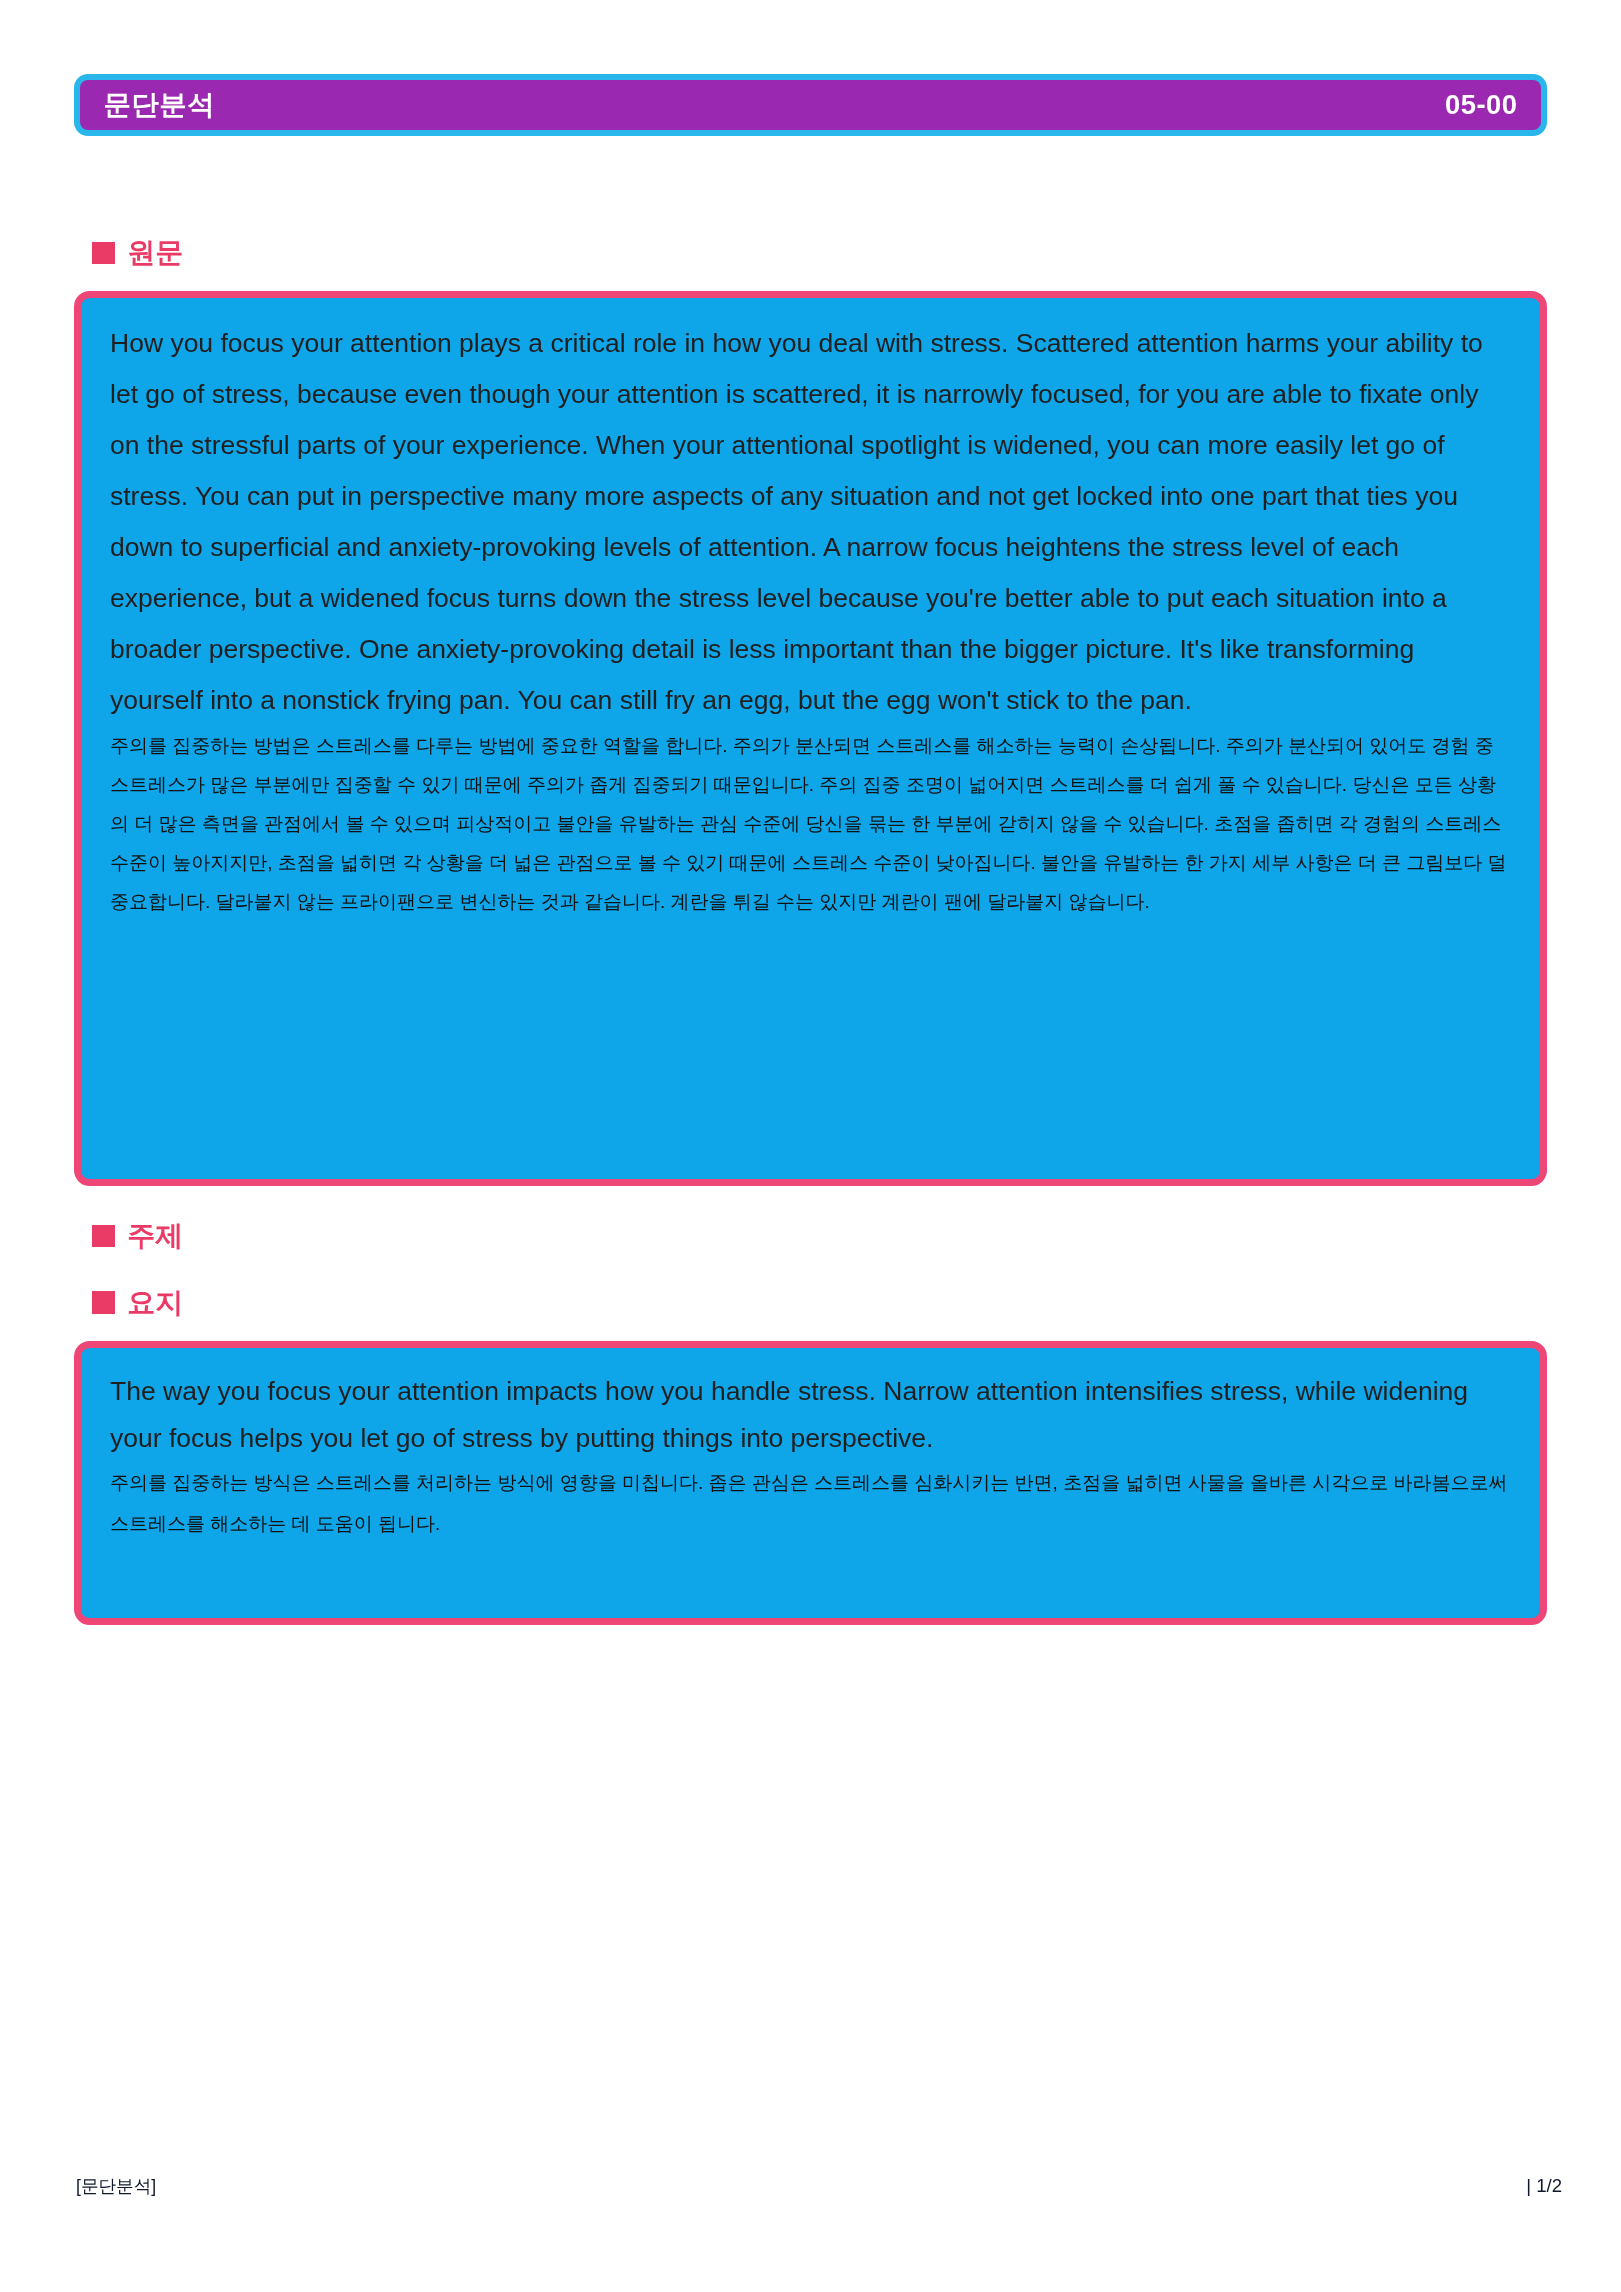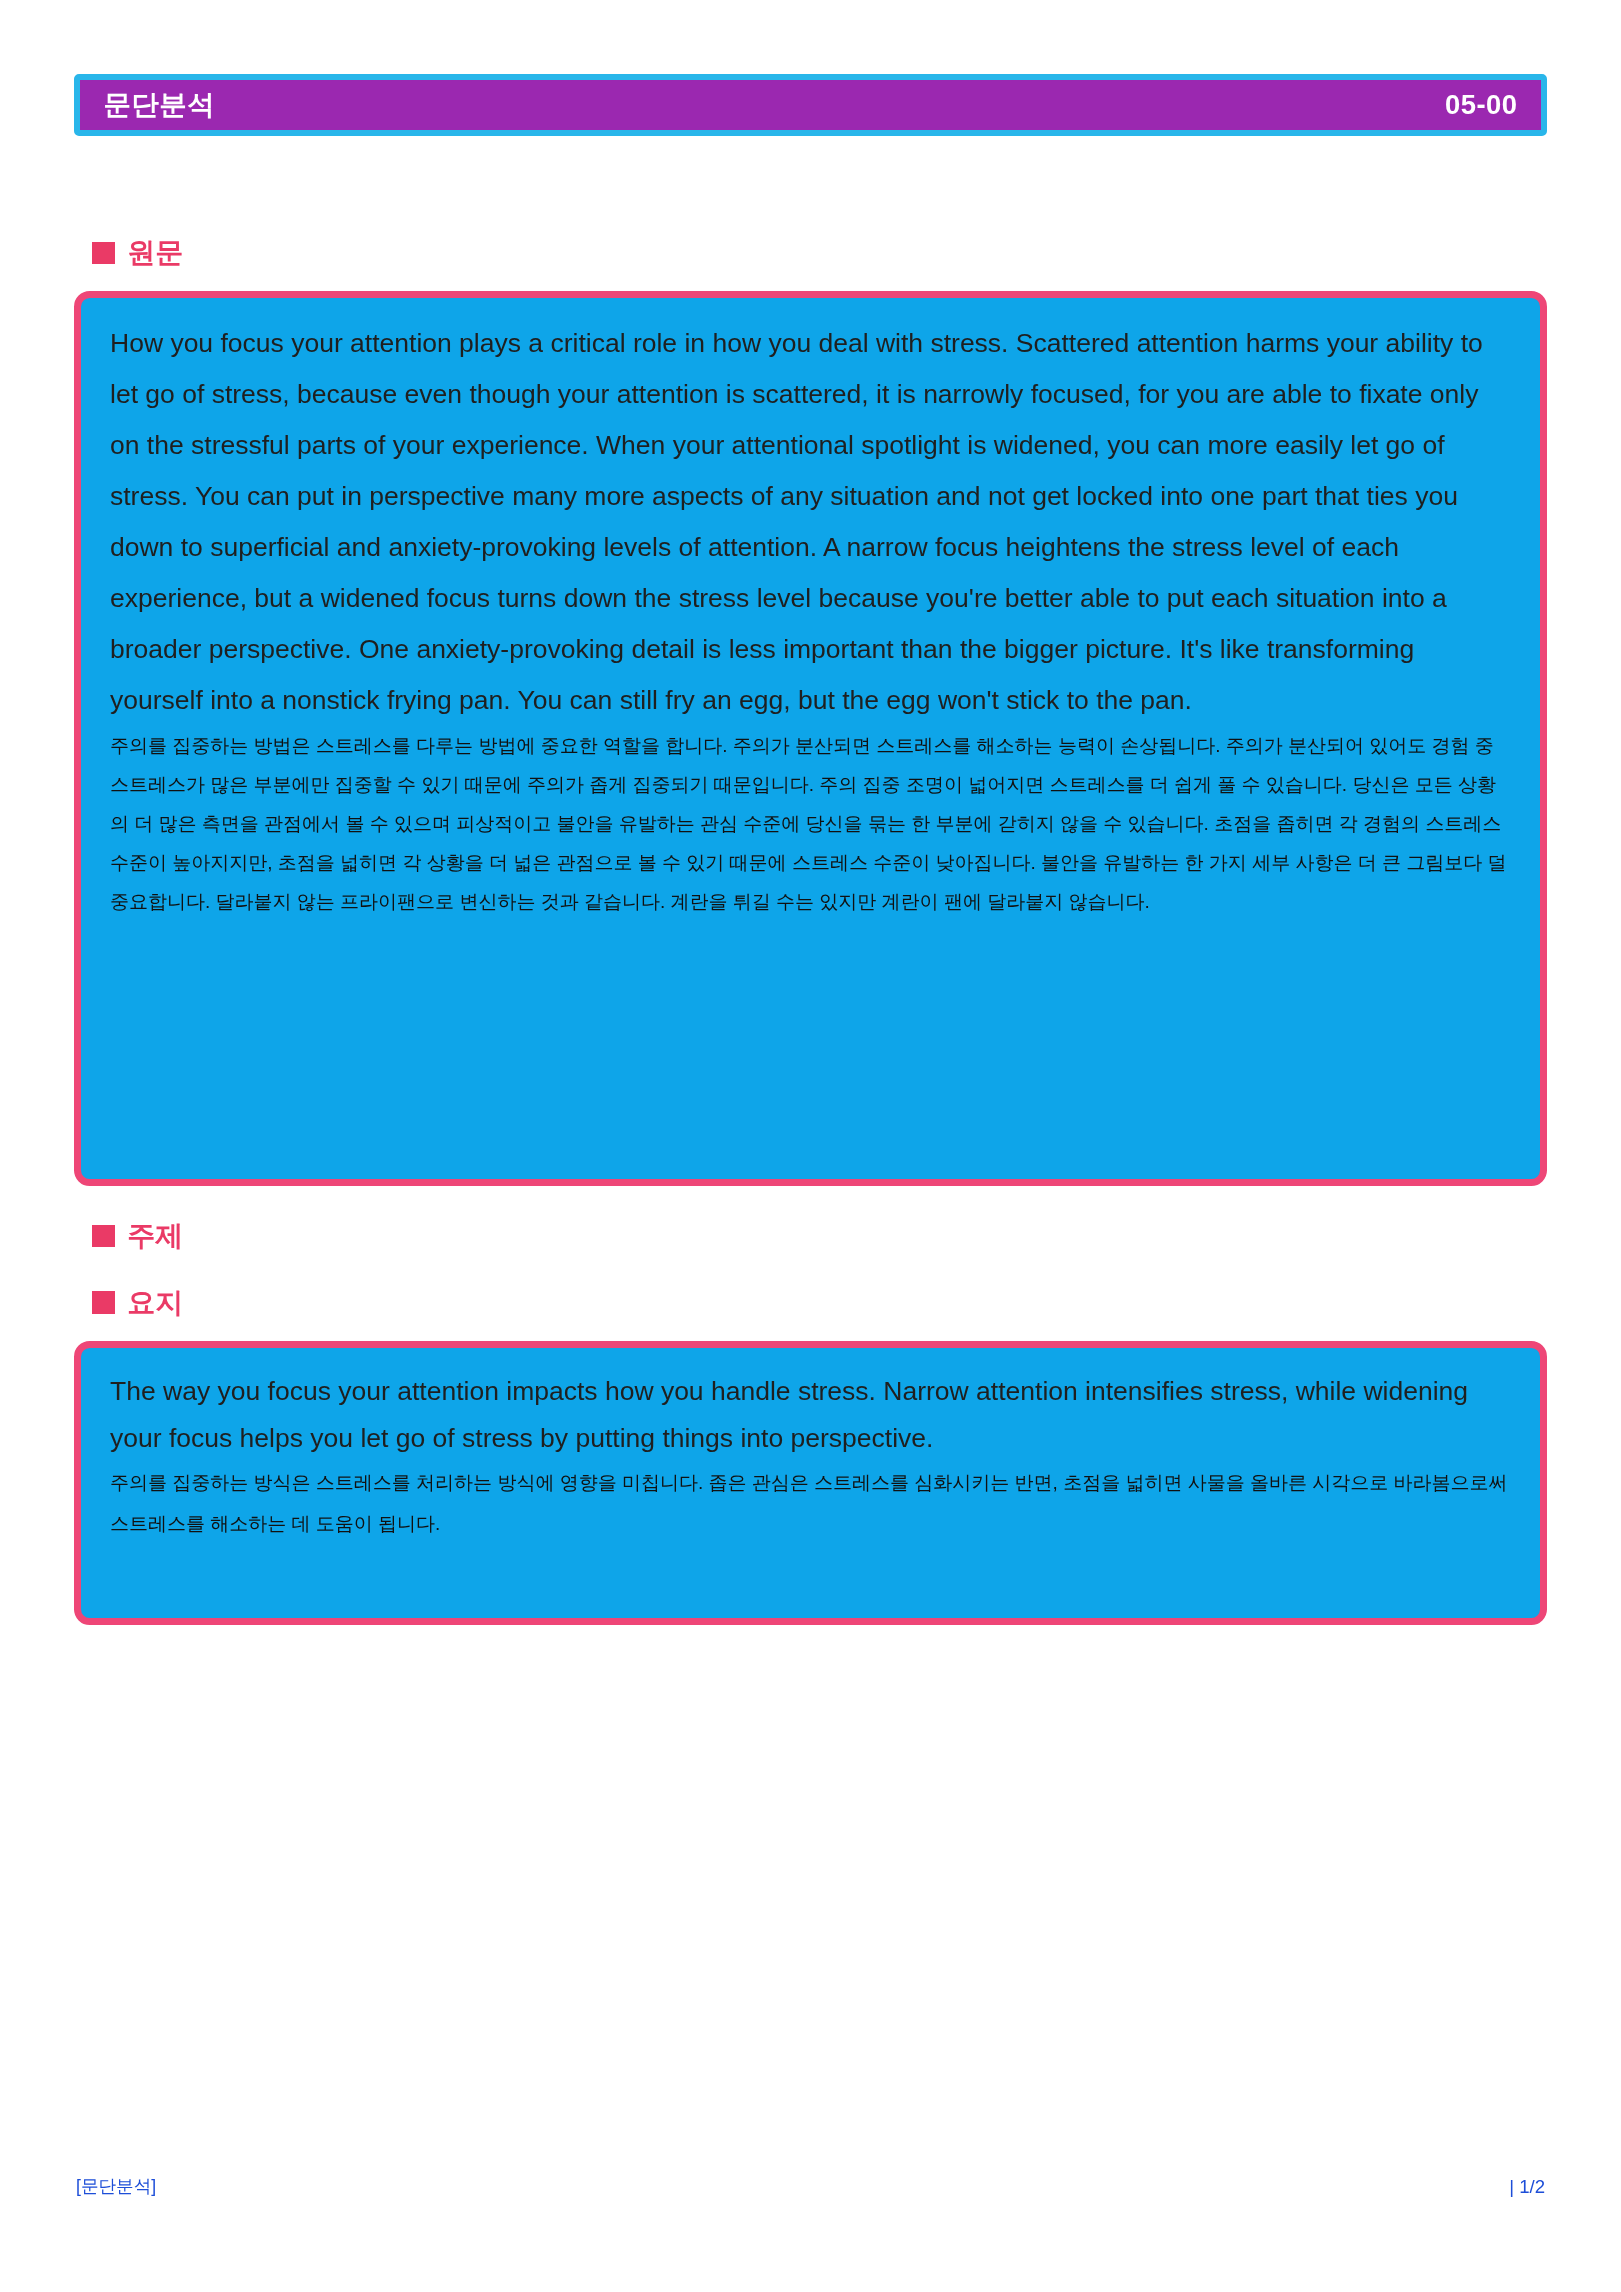--- a/index.html
+++ b/index.html
@@ -16,21 +16,21 @@
     overflow: hidden;
   }
   .content { margin: 0 74px; }
 
   
   .header-bar {
     margin-top: 74px;
     height: 62px;
     background: var(--purple, #9b28b0);
     border: 6.9px solid var(--blue, #29b6ea);
-    border-radius: 5px;
+    border-radius: 14px;
     display: flex;
     align-items: center;
     justify-content: space-between;
     padding: 0 23.5px;
   }
   .header-bar .header-title,
   .header-bar .header-code {
     color: #ffffff;
     font-size: 27.4px;
     font-weight: bold;
@@ -83,27 +83,27 @@
     color: #111111;
   }
   .box-1 .eng, .box-2 .eng, .box-3 .eng { line-height: 47px; }
   .box-1 .kor, .box-2 .kor { line-height: 41px; }
   .box-3 .kor { line-height: 41px; }
 
   
   .footer {
     position: absolute;
     left: 76px;
-    right: 76px;
+    right: 59px;
     top: 2174px;
     display: flex;
     justify-content: space-between;
-    align-items: flex-end;
+    align-items: center;
     font-size: 17.6px;
-    color: #1d4ed8;
+    color: #0f172a;
   }
   .footer .footer-right { font-size: 18.6px; }
 </style>
 </head>
 <body>
 
 <div class="page">
   <div class="content">
 
     <header class="header-bar">

